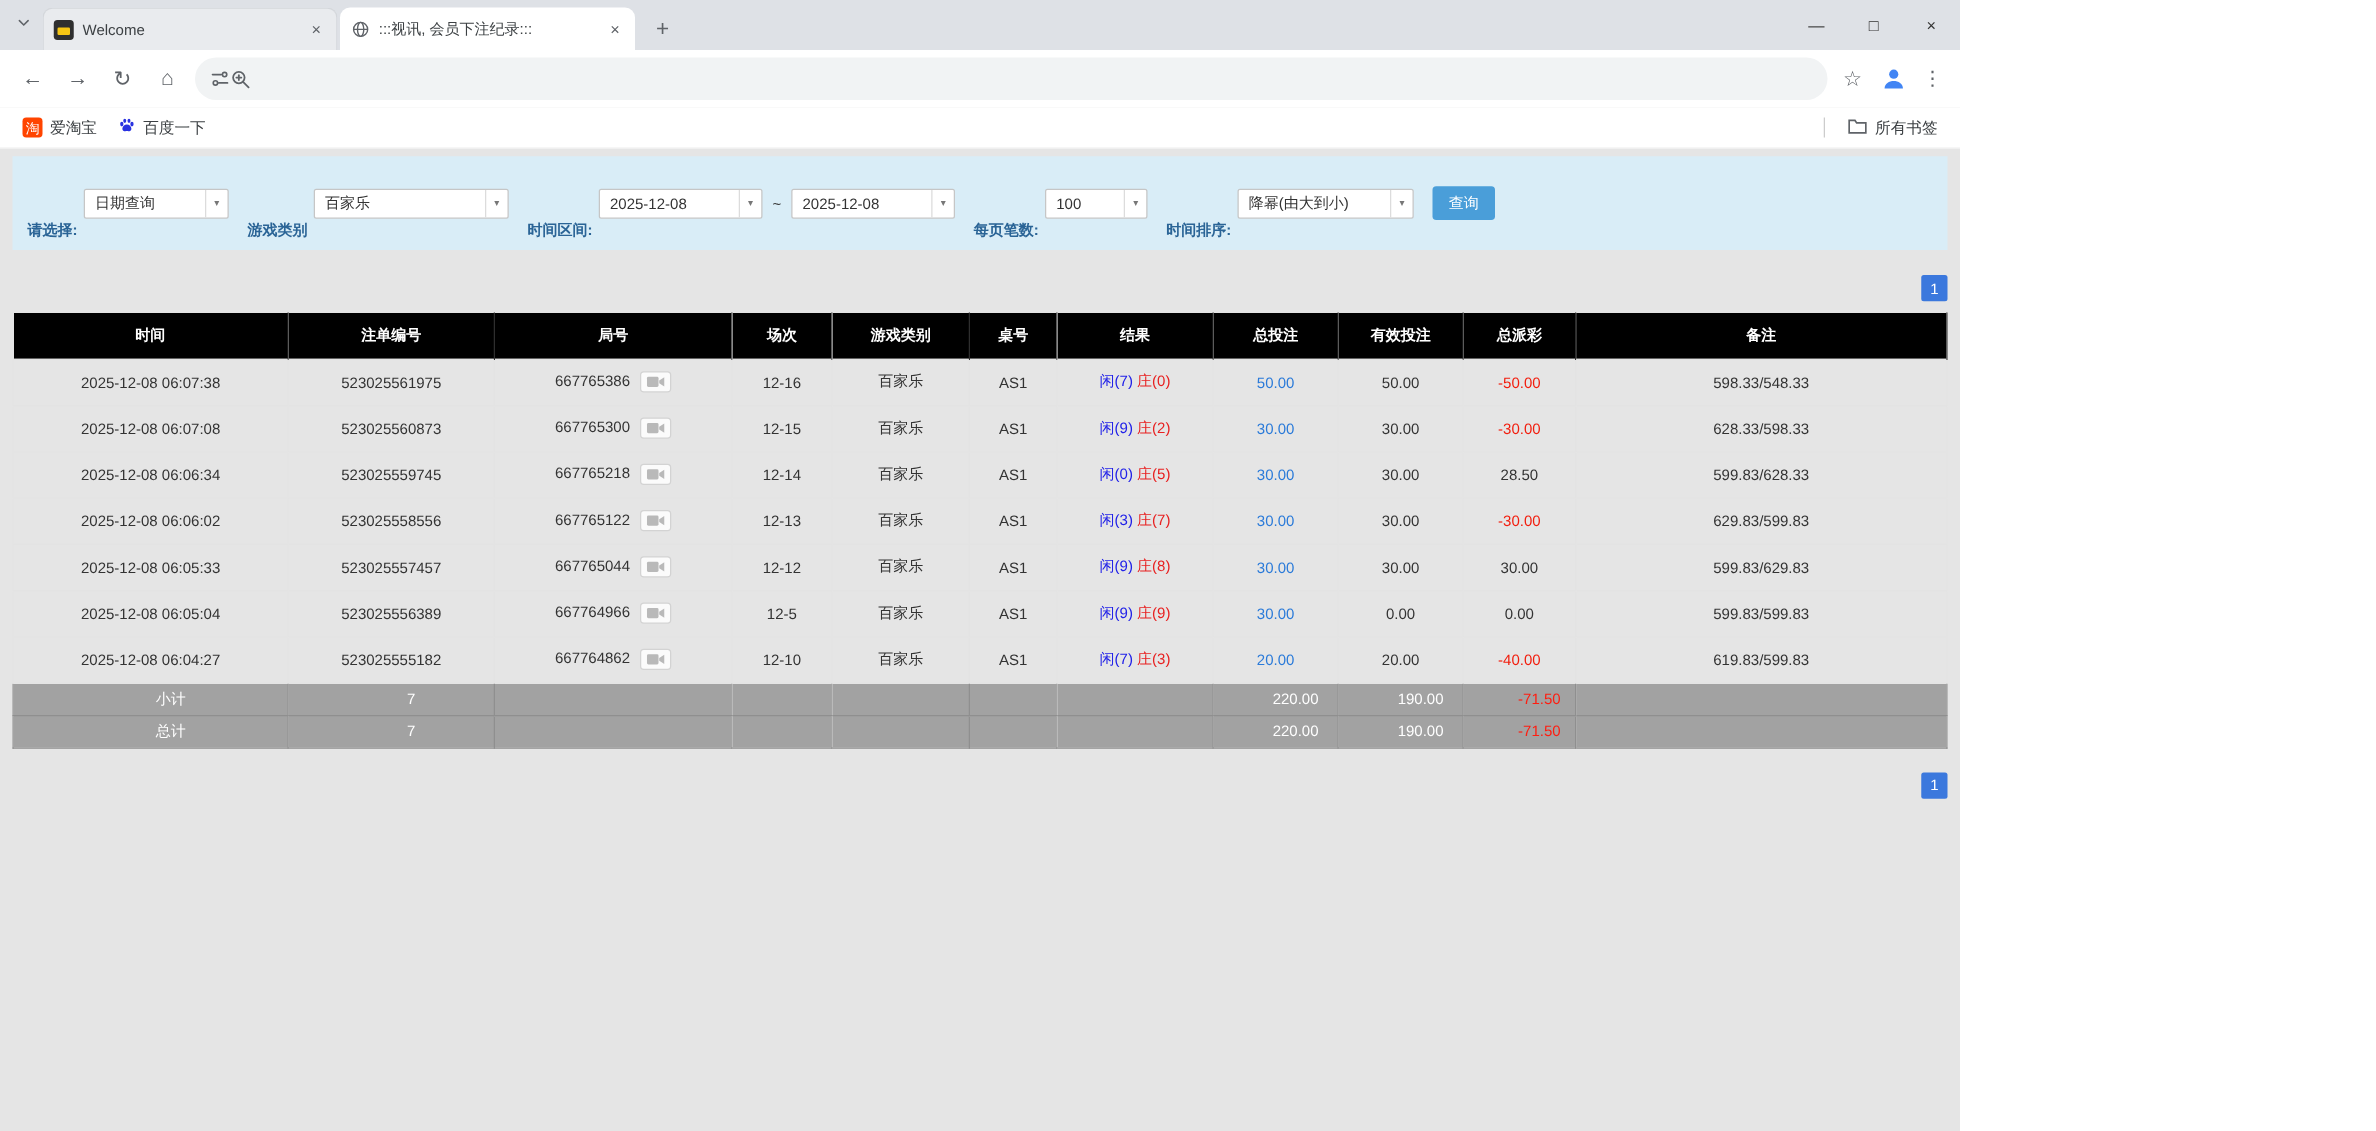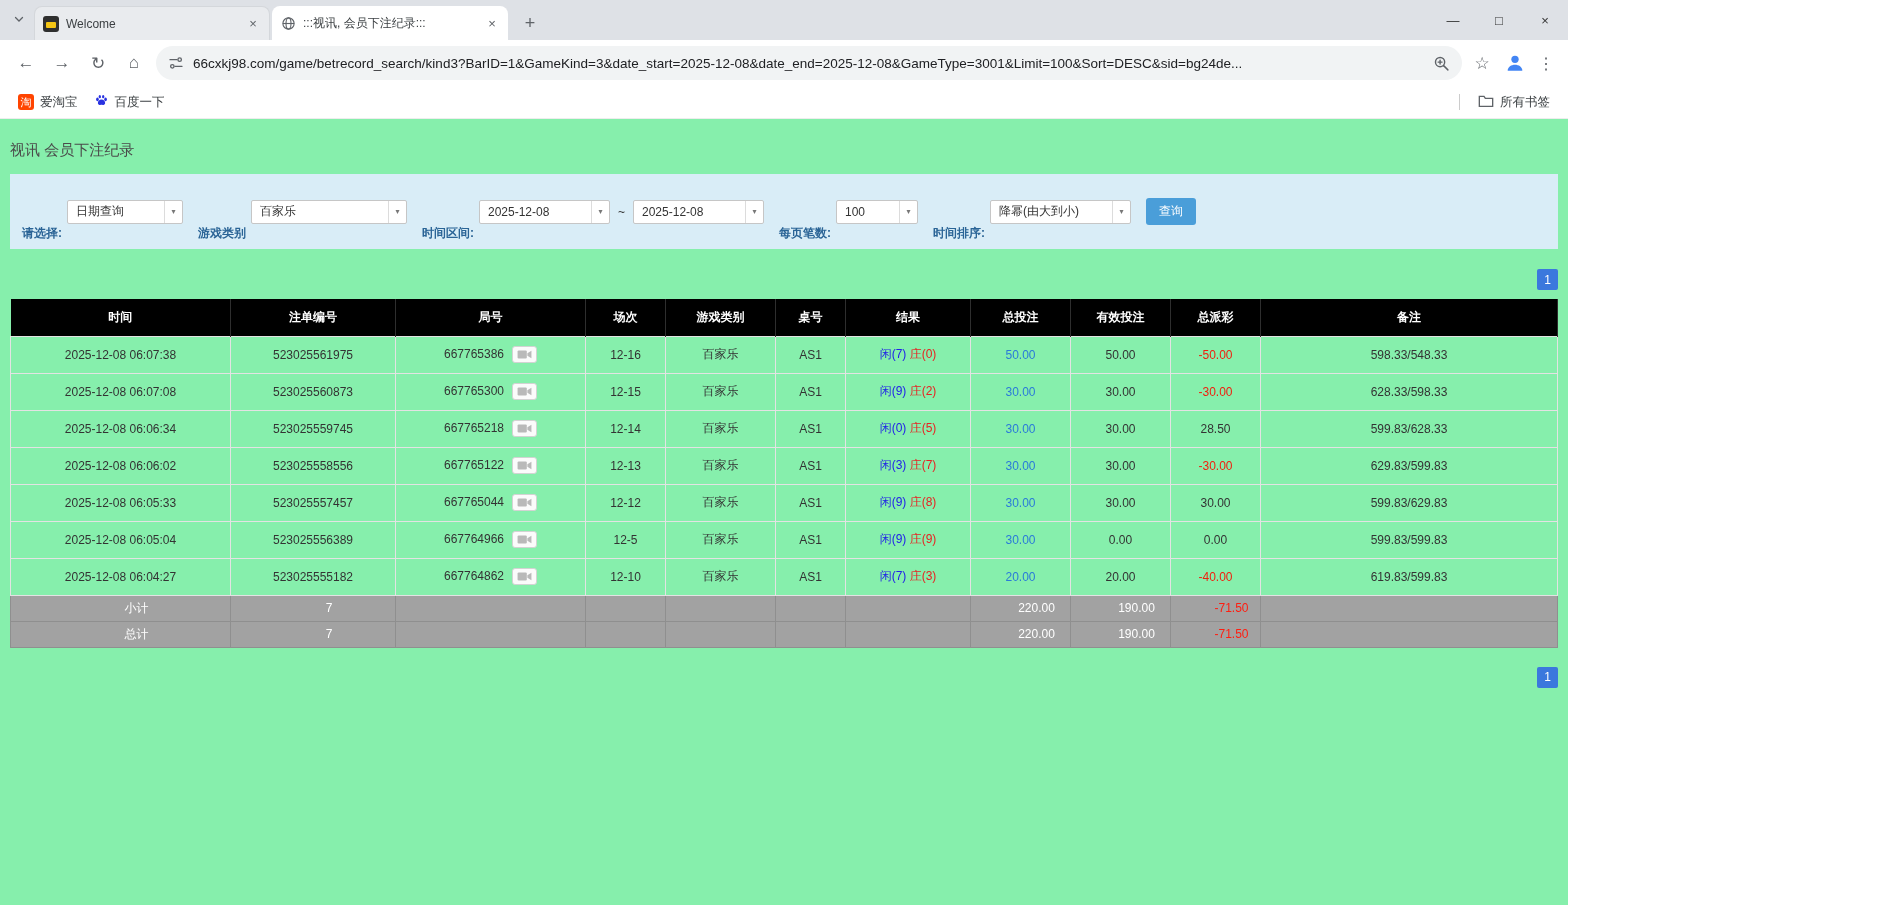--- a/index.html
+++ b/index.html
@@ -1,21 +1,21 @@
 <!DOCTYPE html>
 <html><head>
 <meta charset="utf-8">
 <style>
   * { box-sizing: border-box; }
   html,body { margin:0; padding:0; }
   body {
     width:1901px; height:905px; background:#ffffff;
     font-family:"Liberation Sans", sans-serif; overflow:hidden;
   }
-  .browser { width:1568px; height:905px; background:#86efac; position:relative; }
+  .browser { width:1568px; height:905px; background:#e5e5e5; position:relative; }
 
   
   .tabstrip { height:40px; background:#dee1e6; display:flex; align-items:flex-end; position:relative; padding-left:4px; }
   .tab-search { width:30px; height:40px; display:flex; align-items:center; justify-content:center; }
   .tab { width:236px; height:34px; border-radius:8px 8px 0 0; display:flex; align-items:center; padding:0 8px; font-size:12px; color:#3c4043; margin-right:2px; }
   .tab.inactive { background:#e9ebee; border:1px solid #d4d7db; border-bottom:none; }
   .tab.active { background:#ffffff; }
   .tab .title { flex:1; white-space:nowrap; overflow:hidden; margin:0 7px; }
   .tab .close { width:16px; height:16px; border-radius:50%; display:flex; align-items:center; justify-content:center; font-size:13px; color:#5f6368; flex:none; }
   .favicon { width:16px; height:16px; flex:none; display:flex; align-items:center; justify-content:center; }
@@ -115,21 +115,20 @@
     <span class="navicon">⌂</span>
     <div class="omnibox">
       <span class="omni-icon">
         <svg width="16" height="16" viewBox="0 0 24 24" fill="none" stroke="#5f6368" stroke-width="2" stroke-linecap="round">
             <line x1="3" y1="7" x2="13.5" y2="7"></line>
             <circle cx="17.5" cy="7" r="2.6"></circle>
             <line x1="10.5" y1="17" x2="21" y2="17"></line>
             <circle cx="6.5" cy="17" r="2.6"></circle>
           </svg>
       </span>
-      <span class="url">66cxkj98.com/game/betrecord_search/kind3?BarID=1&amp;GameKind=3&amp;date_start=2025-12-08&amp;date_end=2025-12-08&amp;GameType=3001&amp;Limit=100&amp;Sort=DESC&amp;sid=bg24de...</span>
       <span class="omni-icon">
         <svg width="17" height="17" viewBox="0 0 24 24" fill="none" stroke="#5f6368" stroke-width="2" stroke-linecap="round">
             <circle cx="10" cy="10" r="6.5"></circle>
             <line x1="15" y1="15" x2="21" y2="21"></line>
             <line x1="7.2" y1="10" x2="12.8" y2="10"></line>
             <line x1="10" y1="7.2" x2="10" y2="12.8"></line>
           </svg>
       </span>
     </div>
     <span class="staricon">☆</span>
@@ -166,21 +165,20 @@
           <svg width="16" height="14" viewBox="0 0 24 20" fill="none" stroke="#5f6368" stroke-width="2">
               <path d="M2 3h7l2 3h11v12H2z"></path>
             </svg>
         </span>
         <span>所有书签</span>
       </div>
     </div>
   </div>
 
   <div class="page">
-    <div class="page-title">视讯 会员下注纪录</div>
 
     <div class="filter-bar">
       <span class="flabel first">请选择:</span>
       <div class="select w115">
         <span class="sval">日期查询</span>
         <span class="arr">▾</span>
       </div>
       <span class="flabel">游戏类别</span>
       <div class="select w155">
         <span class="sval">百家乐</span>

